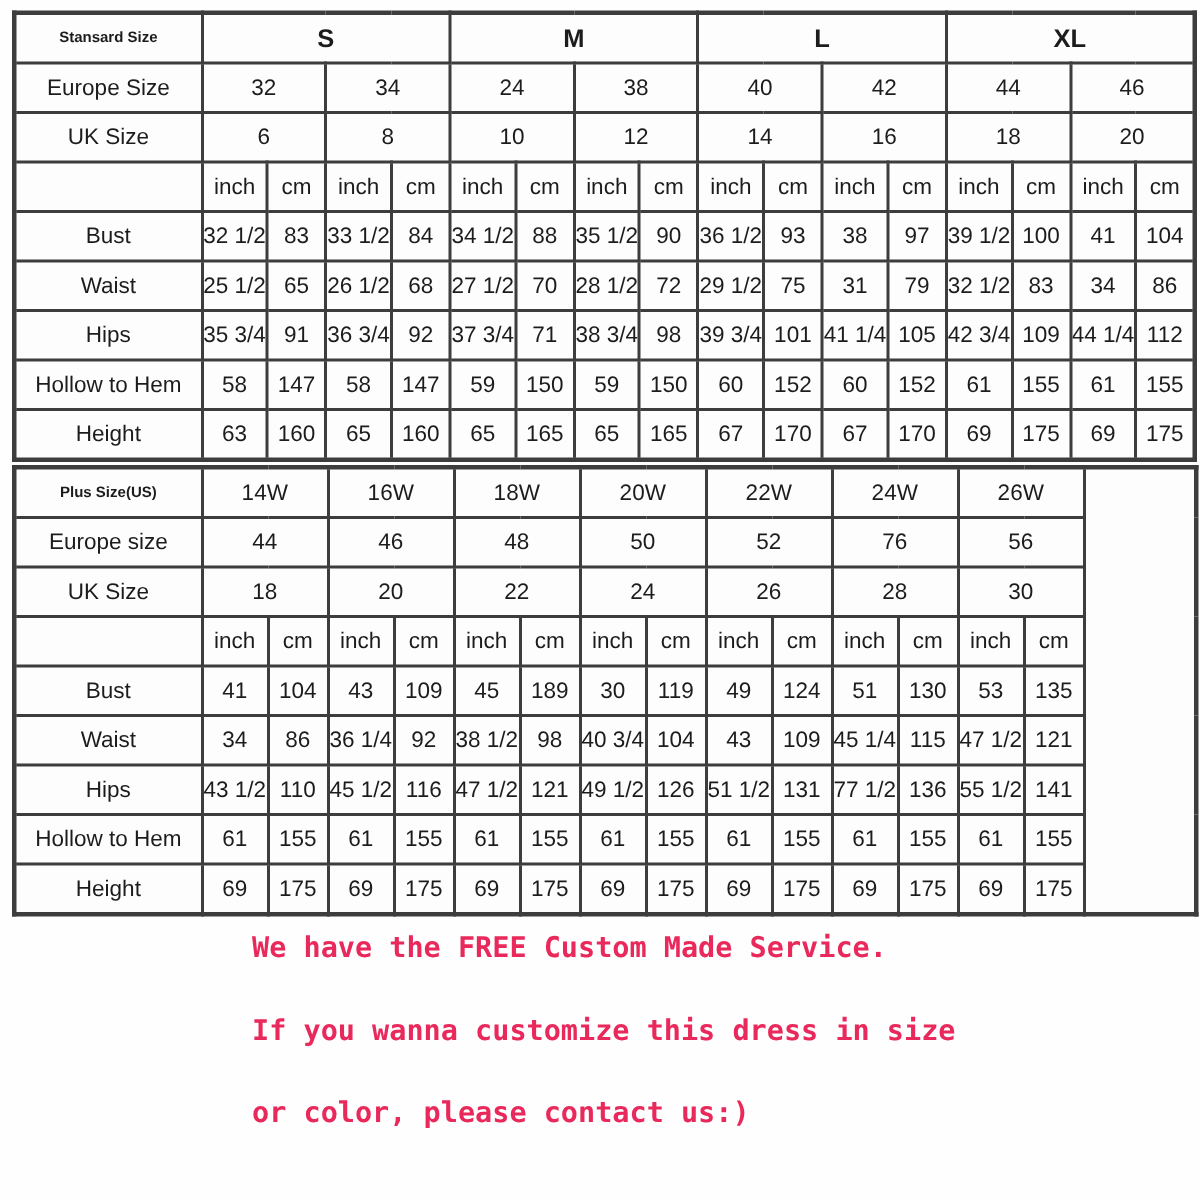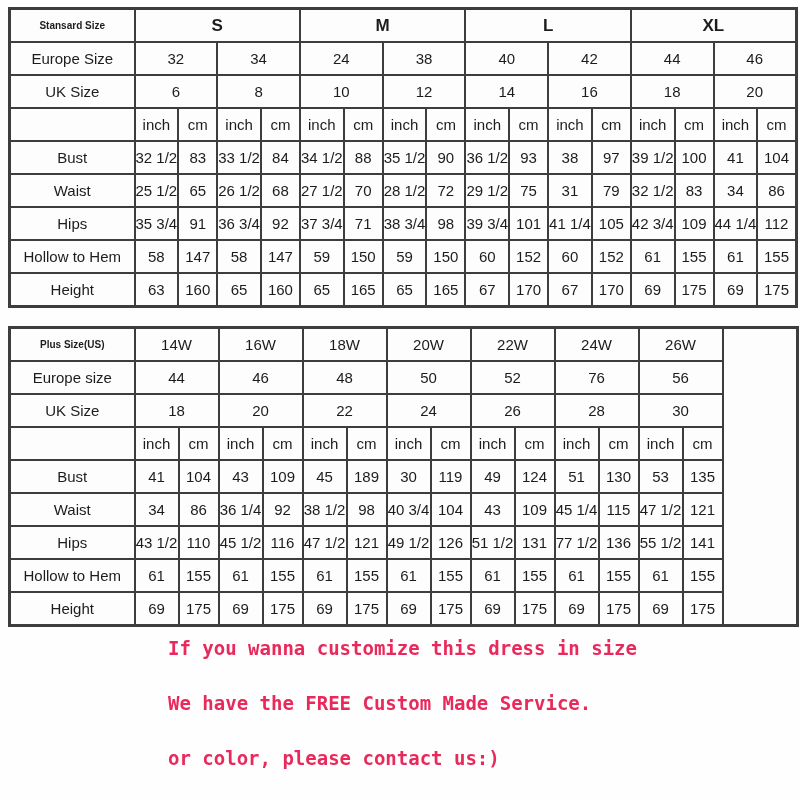--- a/index.html
+++ b/index.html
@@ -13,21 +13,21 @@
     border:3px solid #3d3d3d;
   }
   table.size-table td{
     border:2px solid #3d3d3d;text-align:center;vertical-align:middle;
     height:31px;font-size:15px;color:#1c1c1c;padding:0;
     white-space:nowrap;background:#fdfdfd;overflow:hidden;
   }
   table.size-table td.b{font-weight:bold;}
   table.size-table td.grp{font-size:17px;}
   table.size-table td.corner{font-size:10px;font-weight:bold;}
-  table.plus{margin-top:18px;}
+  table.plus{margin-top:2px;}
   .footer{margin:9px 0 0 168px;}
   .footer p{
     margin:0 0 31px 0;
     font-family:"DejaVu Sans Mono",monospace;
     font-weight:bold;font-size:19px;line-height:24px;
   }
 </style>
 </head>
 <body>
 
@@ -350,18 +350,18 @@
           <td>175</td>
           <td>69</td>
           <td>175</td>
           <td>69</td>
           <td>175</td>
         </tr>
       </tbody>
     </table>
 
   <div class="footer">
+    <p style="color: rgb(233, 41, 91);">We have the FREE Custom Made Service.</p>
     <p style="color: rgb(233, 41, 91);">If you wanna customize this dress in size</p>
-    <p style="color: rgb(233, 41, 91);">We have the FREE Custom Made Service.</p>
     <p style="color: rgb(233, 41, 91);">or color, please contact us:)</p>
   </div>
 
 </div>
 
 </body></html>

